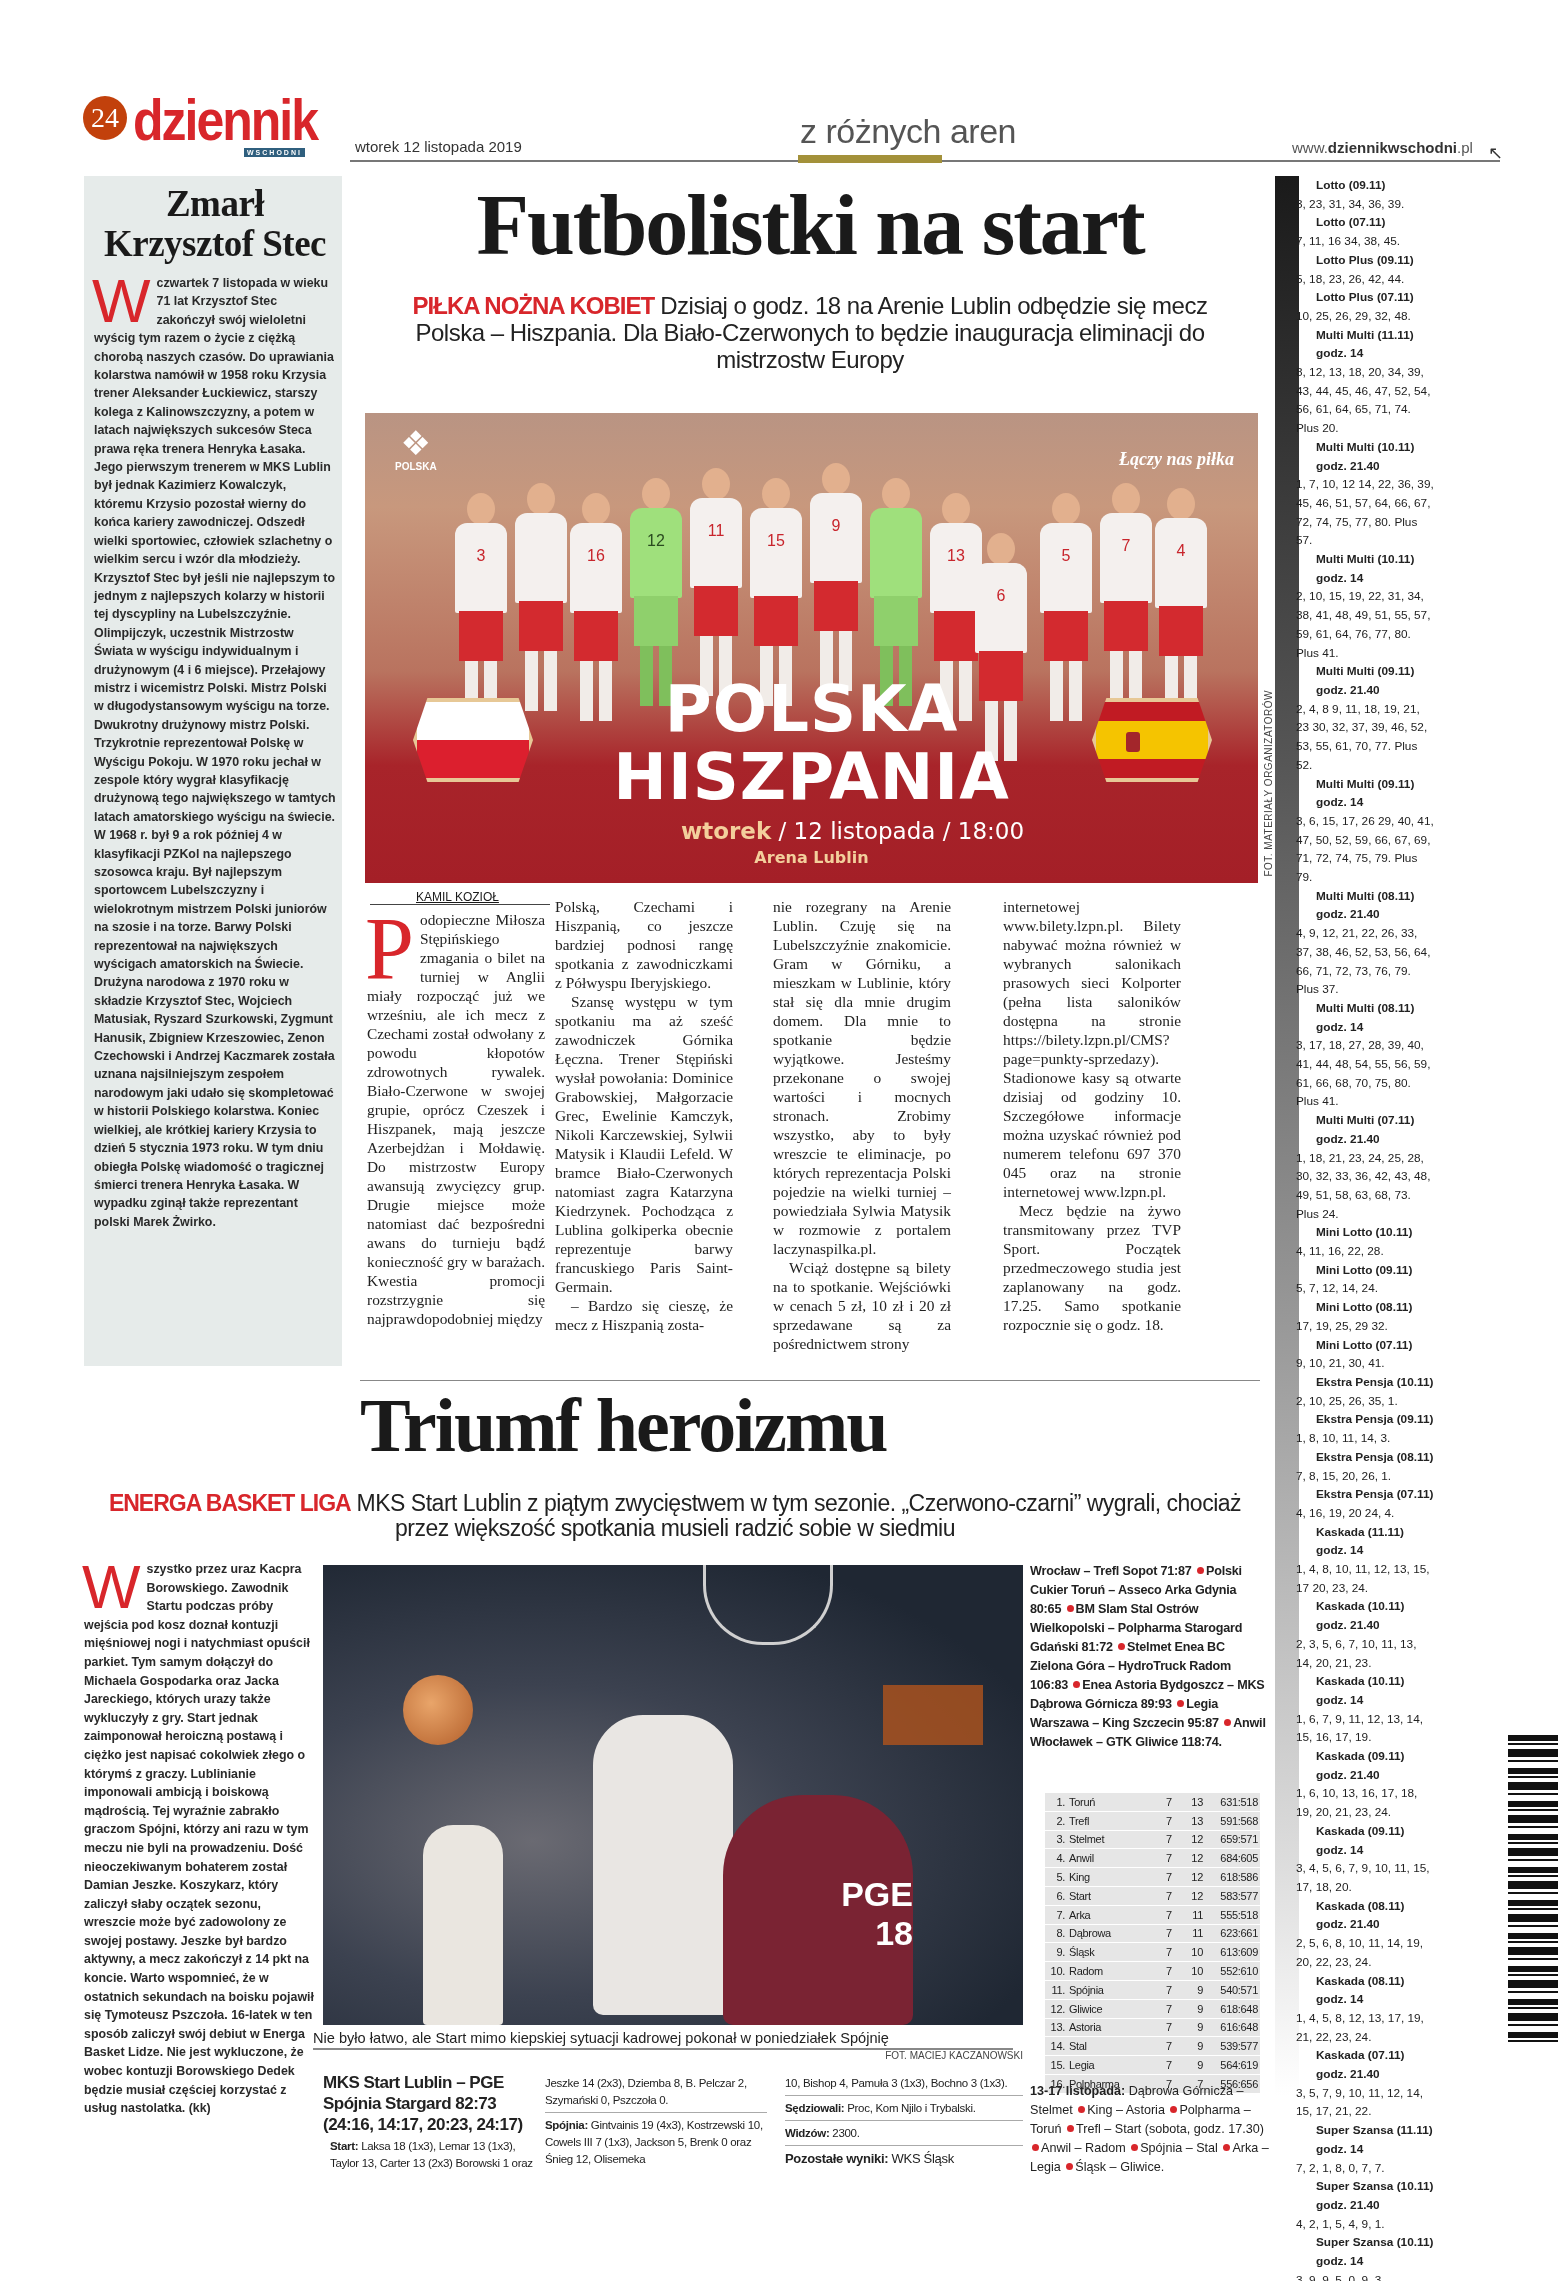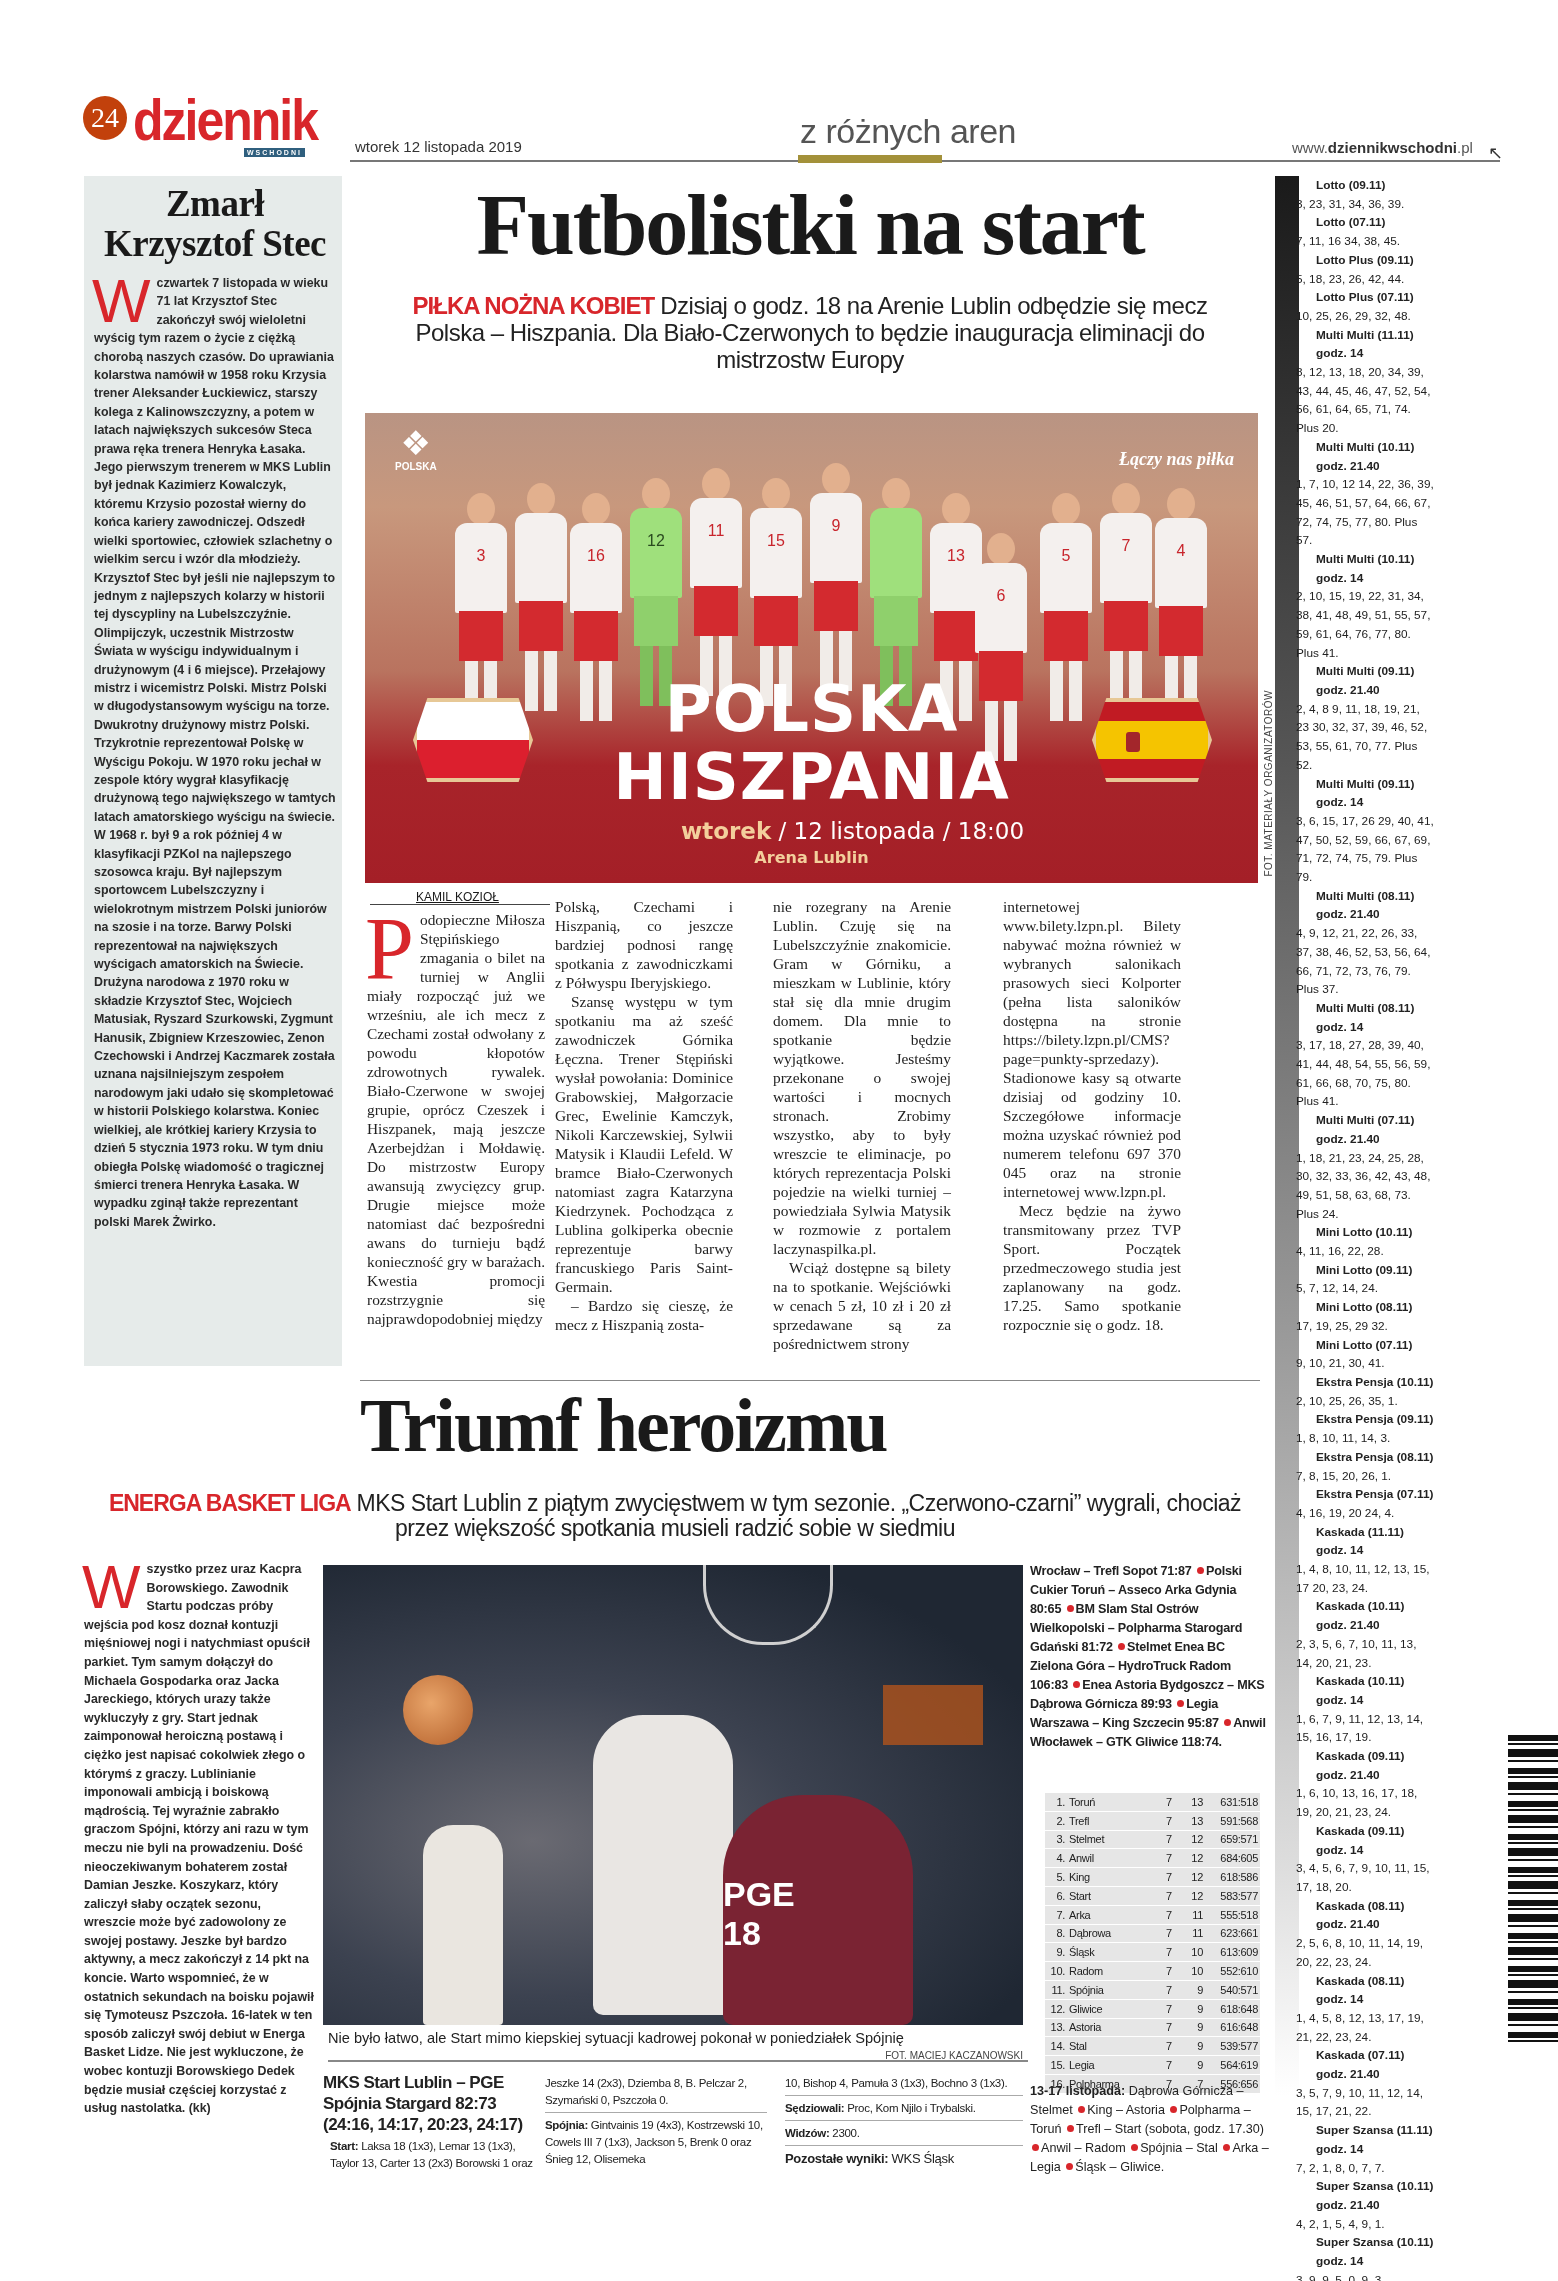--- a/index.html
+++ b/index.html
@@ -72,24 +72,24 @@
   .divider2 { left: 360px; top: 1380px; width: 900px; height: 1px; background: #888; }
 
   
   .headline2 { left: 360px; top: 1375px; width: 650px; font-family: "Liberation Serif", serif; font-weight: 700; font-size: 76px; line-height: 100px; letter-spacing: -2px; color: #1a1a1a; }
   .lead2 { left: 90px; top: 1491px; width: 1170px; text-align: center; font-size: 23px; line-height: 25px; color: #222; font-weight: 300; letter-spacing: -0.5px; }
   .basket-text { left: 84px; top: 1560px; width: 232px; font-size: 12.4px; line-height: 18.6px; font-weight: 700; color: #2a2a2a; }
   .basket-photo { left: 323px; top: 1565px; width: 700px; height: 460px; background: radial-gradient(ellipse at 30% 60%, #6a6a72 0%, #3c4250 40%, #1f2733 80%); overflow: hidden; }
   .bp-hoop { left: 380px; top: 0; width: 130px; height: 80px; border: 3px solid #d0d0d0; border-top: none; border-radius: 0 0 60px 60px; }
   .bp-ball { left: 80px; top: 110px; width: 70px; height: 70px; border-radius: 50%; background: radial-gradient(circle at 40% 40%, #e9a56a, #b35f2a); }
   .bp-p1 { left: 270px; top: 150px; width: 140px; height: 300px; background: #e9e6e3; border-radius: 50px 50px 10px 10px; }
-  .bp-p2 { left: 400px; top: 230px; width: 190px; height: 230px; background: #7a2333; border-radius: 80px 80px 10px 10px; color: #fff; font-weight: 700; font-size: 34px; text-align: left; padding-top: 80px; }
+  .bp-p2 { left: 400px; top: 230px; width: 190px; height: 230px; background: #7a2333; border-radius: 80px 80px 10px 10px; color: #fff; font-weight: 700; font-size: 34px; text-align: right; padding-top: 80px; }
   .bp-p3 { left: 100px; top: 260px; width: 80px; height: 200px; background: #eae6e0; border-radius: 30px 30px 4px 4px; }
   .bp-board { left: 560px; top: 120px; width: 100px; height: 60px; background: #b0541d; opacity: 0.8; }
-  .caption { left: 328px; top: 2030px; width: 700px; font-size: 14.6px; color: #222; border-bottom: 2px solid #888; padding-bottom: 14px; }
+  .caption { left: 313px; top: 2030px; width: 700px; font-size: 14.6px; color: #222; border-bottom: 2px solid #888; padding-bottom: 2px; }
   .photo-credit2 { left: 850px; top: 2050px; width: 173px; text-align: right; font-size: 10px; color: #444; }
   .result-head { left: 323px; top: 2072px; width: 215px; font-size: 17px; line-height: 21px; font-weight: 700; color: #222; letter-spacing: -0.5px; }
   .small { font-size: 11.5px; line-height: 17px; color: #222; letter-spacing: -0.3px; }
   .small b { font-weight: 700; }
   .sm1 { left: 330px; top: 2138px; width: 210px; }
   .sm2 { left: 545px; top: 2075px; width: 222px; }
   .sm3 { left: 785px; top: 2075px; width: 238px; }
   .sep { border-bottom: 1px solid #aaa; padding-bottom: 3px; margin-bottom: 4px; }
   .pozostale { font-size: 13px; font-weight: 700; }
 

